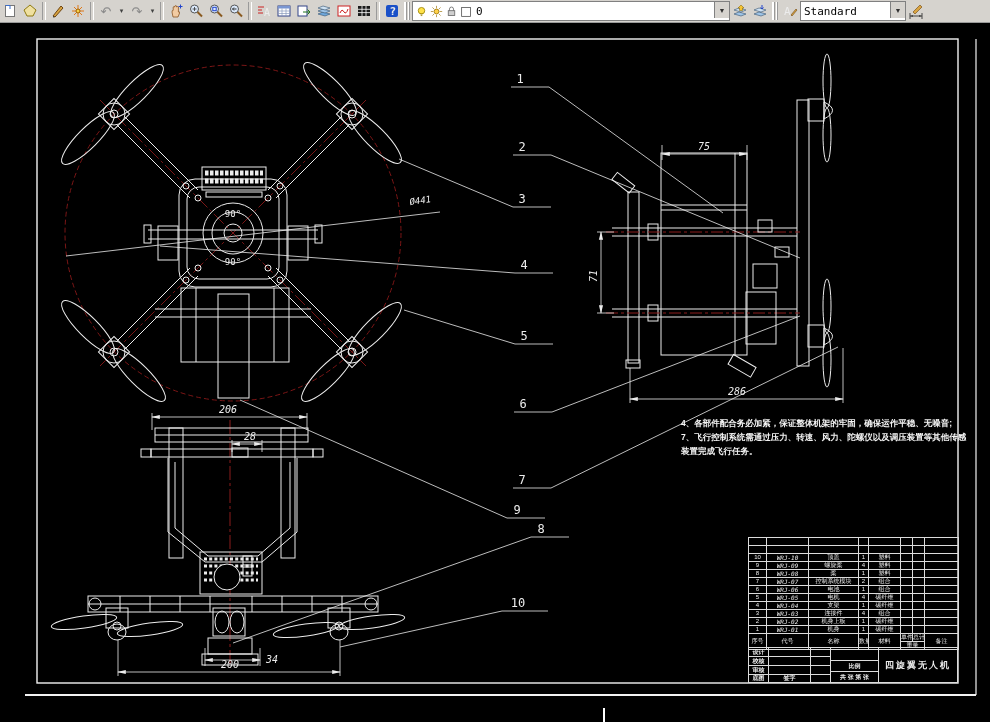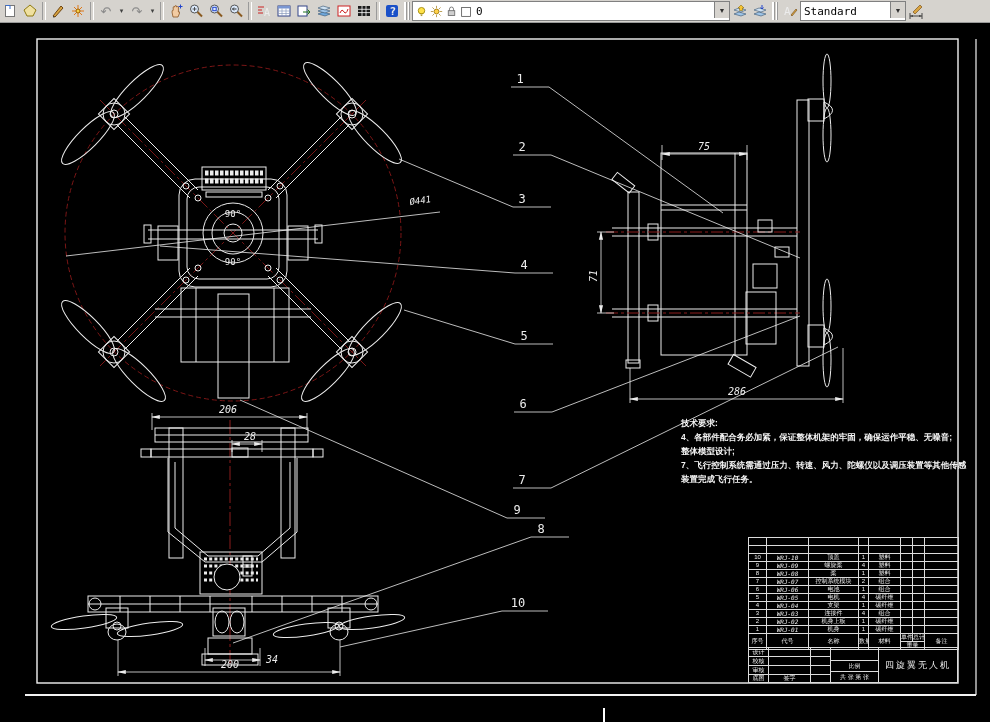--- a/index.html
+++ b/index.html
@@ -37,21 +37,21 @@
   #bom td,#bom th{border:1px solid #dcdcdc;color:#ececec;font-size:6px;font-weight:400;
       text-align:center;padding:0;height:7px;line-height:7px;overflow:hidden;white-space:nowrap;}
   #bom tbody tr td:nth-child(2){font-style:italic;font-family:"DejaVu Sans Mono",monospace;}
   #bom col.c1{width:18px}#bom col.c2{width:42px}#bom col.c3{width:50px}#bom col.c4{width:10px}
   #bom col.c5{width:32px}#bom col.c6{width:12px}#bom col.c7{width:12px}#bom col.c8{width:34px}
   
   #tblock{position:absolute;left:748px;top:647px;width:210px;height:36px;z-index:2;
           border:1px solid #dcdcdc;box-sizing:border-box;color:#ececec;font-size:6px;}
   #tblock .cell{position:absolute;box-sizing:border-box;border-right:1px solid #dcdcdc;
           border-bottom:1px solid #dcdcdc;display:flex;align-items:center;justify-content:center;
-          overflow:hidden;white-space:nowrap;}
+          overflow:hidden;white-space:nowrap;font-weight:bold;}
   #tblock .title{font-size:9px;letter-spacing:2px;}
 </style>
 </head>
 <body>
 
 <div id="app">
 
   <div id="toolbar">
     <div class="tbtn">
         <svg viewBox="0 0 16 16" width="16" height="16">
@@ -477,23 +477,21 @@
       <text x="518" y="607" text-anchor="middle" stroke="none">10</text>
       <line x1="502" y1="611" x2="548" y2="611"></line>
           <line x1="502" y1="611" x2="340" y2="647"></line>
     </g>
 
     <line x1="604" y1="708" x2="604" y2="722" stroke="#fff" stroke-width="2"></line>
   </svg>
   </div>
 
   <div id="notes">
-    <div>技术要求:</div>
     <div>4、各部件配合务必加紧，保证整体机架的牢固，确保运作平稳、无噪音;</div>
-    <div>整体模型设计;</div>
     <div>7、飞行控制系统需通过压力、转速、风力、陀螺仪以及调压装置等其他传感</div>
     <div>装置完成飞行任务。</div>
   </div>
 
   <div id="bom">
     <table>
       <colgroup>
           <col class="c1">
           <col class="c2">
           <col class="c3">

